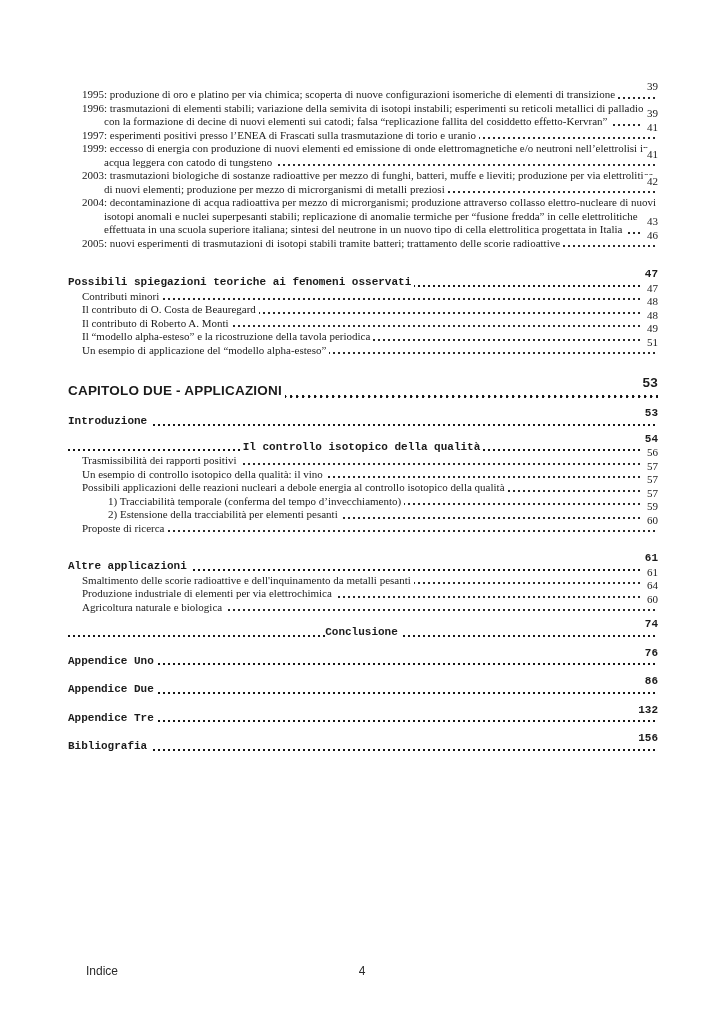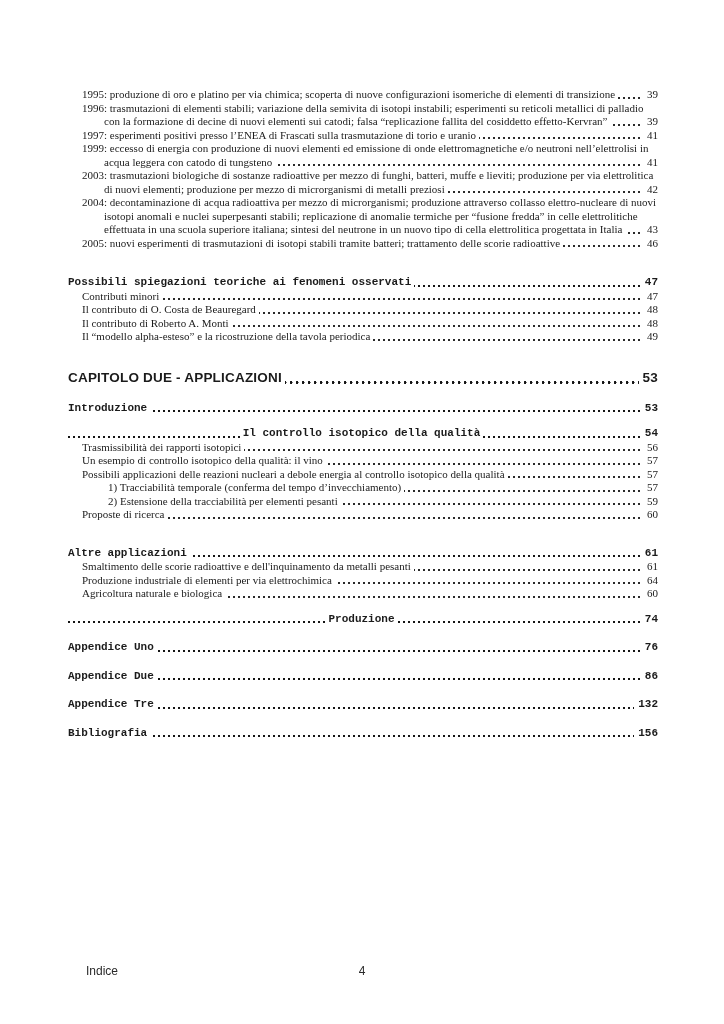--- a/index.html
+++ b/index.html
@@ -28,21 +28,21 @@
     font-family:"Liberation Sans", sans-serif;
     font-size:13.5px;line-height:18px;font-weight:bold;letter-spacing:0.2px;
     background-image:radial-gradient(circle at 1.25px 1.25px,#141414 1.1px,transparent 1.45px);
     background-size:6px 2.5px;background-position:left bottom 3px;
   }
   .gap-sm{margin-top:12px;text-align:center;}
   .gap-md{margin-top:15px;}
   .gap-lg{margin-top:25px;}
   .gap-xl{margin-top:26px;}
   .t{background:#ffffff;padding-right:3px;}
-  .pg{position:absolute;right:0;bottom:0;background:#ffffff;padding-left:4px;text-indent:0;}
+  .pg{position:absolute;right:0;bottom:8px;background:#ffffff;padding-left:4px;text-indent:0;}
   .footer{
     position:absolute;left:0;top:964px;width:724px;height:20px;
     font-family:"Liberation Sans", sans-serif;font-size:12px;color:#2a2a2a;
   }
   .footer-left{position:absolute;left:86px;top:0;}
   .footer-page{position:absolute;left:0;top:0;width:724px;text-align:center;}
 </style>
 </head>
 <body>
 
@@ -54,34 +54,35 @@
       <div class="entry lvl1"><span class="pg">41</span></div>
       <div class="entry lvl1"><span class="t">1999: eccesso di energia con produzione di nuovi elementi ed emissione di onde elettromagnetiche e/o neutroni nell’elettrolisi in acqua leggera con catodo di tungsteno</span><span class="pg">41</span></div>
       <div class="entry lvl1"><span class="t">2003: trasmutazioni biologiche di sostanze radioattive per mezzo di funghi, batteri, muffe e lieviti; produzione per via elettrolitica di nuovi elementi; produzione per mezzo di microrganismi di metalli preziosi</span><span class="pg">42</span></div>
       <div class="entry lvl1"><span class="t">2004: decontaminazione di acqua radioattiva per mezzo di microrganismi; produzione attraverso collasso elettro-nucleare di nuovi isotopi anomali e nuclei superpesanti stabili; replicazione di anomalie termiche per “fusione fredda” in celle elettrolitiche effettuata in una scuola superiore italiana; sintesi del neutrone in un nuovo tipo di cella elettrolitica progettata in Italia</span><span class="pg">43</span></div>
       <div class="entry lvl1"><span class="t">2005: nuovi esperimenti di trasmutazioni di isotopi stabili tramite batteri; trattamento delle scorie radioattive</span><span class="pg">46</span></div>
       <div class="entry h1 gap-xl"><span class="t">Possibili spiegazioni teoriche ai fenomeni osservati</span><span class="pg">47</span></div>
       <div class="entry lvl1"><span class="t">Contributi minori</span><span class="pg">47</span></div>
       <div class="entry lvl1"><span class="t">Il contributo di O. Costa de Beauregard</span><span class="pg">48</span></div>
       <div class="entry lvl1"><span class="t">Il contributo di Roberto A. Monti</span><span class="pg">48</span></div>
       <div class="entry lvl1"><span class="t">Il “modello alpha-esteso” e la ricostruzione della tavola periodica</span><span class="pg">49</span></div>
+      <div class="entry lvl1"><span class="t">Un esempio di applicazione del “modello alpha-esteso”</span><span class="pg">51</span></div>
       <div class="entry chapter gap-lg"><span class="t">CAPITOLO DUE - APPLICAZIONI</span><span class="pg">53</span></div>
       <div class="entry h1 gap-md"><span class="t">Introduzione</span><span class="pg">53</span></div>
       <div class="entry h1 gap-sm"><span class="t">Il controllo isotopico della qualità</span><span class="pg">54</span></div>
-      <div class="entry lvl1"><span class="t">Trasmissibilità dei rapporti isotopici</span><span class="pg">56</span></div>
+      <div class="entry lvl1"><span class="t">Trasmissibilità dei rapporti positivi</span><span class="pg">56</span></div>
       <div class="entry lvl1"><span class="t">Un esempio di controllo isotopico della qualità: il vino</span><span class="pg">57</span></div>
       <div class="entry lvl1"><span class="t">Possibili applicazioni delle reazioni nucleari a debole energia al controllo isotopico della qualità</span><span class="pg">57</span></div>
       <div class="entry lvl2"><span class="t">1) Tracciabilità temporale (conferma del tempo d’invecchiamento)</span><span class="pg">57</span></div>
       <div class="entry lvl2"><span class="t">2) Estensione della tracciabilità per elementi pesanti</span><span class="pg">59</span></div>
       <div class="entry lvl1"><span class="t">Proposte di ricerca</span><span class="pg">60</span></div>
       <div class="entry h1 gap-lg"><span class="t">Altre applicazioni</span><span class="pg">61</span></div>
       <div class="entry lvl1"><span class="t">Smaltimento delle scorie radioattive e dell'inquinamento da metalli pesanti</span><span class="pg">61</span></div>
       <div class="entry lvl1"><span class="t">Produzione industriale di elementi per via elettrochimica</span><span class="pg">64</span></div>
       <div class="entry lvl1"><span class="t">Agricoltura naturale e biologica</span><span class="pg">60</span></div>
-      <div class="entry h1 gap-sm"><span class="t">Produzione</span><span class="pg">74</span></div>
+      <div class="entry h1 gap-sm"><span class="t">Conclusione</span><span class="pg">74</span></div>
       <div class="entry h1 gap-md"><span class="t">Appendice Uno</span><span class="pg">76</span></div>
       <div class="entry h1 gap-md"><span class="t">Appendice Due</span><span class="pg">86</span></div>
       <div class="entry h1 gap-md"><span class="t">Appendice Tre</span><span class="pg">132</span></div>
       <div class="entry h1 gap-md"><span class="t">Bibliografia</span><span class="pg">156</span></div>
     </div>
   <div class="footer">
     <span class="footer-left">Indice</span>
     <span class="footer-page">4</span>
   </div>
 </div>

